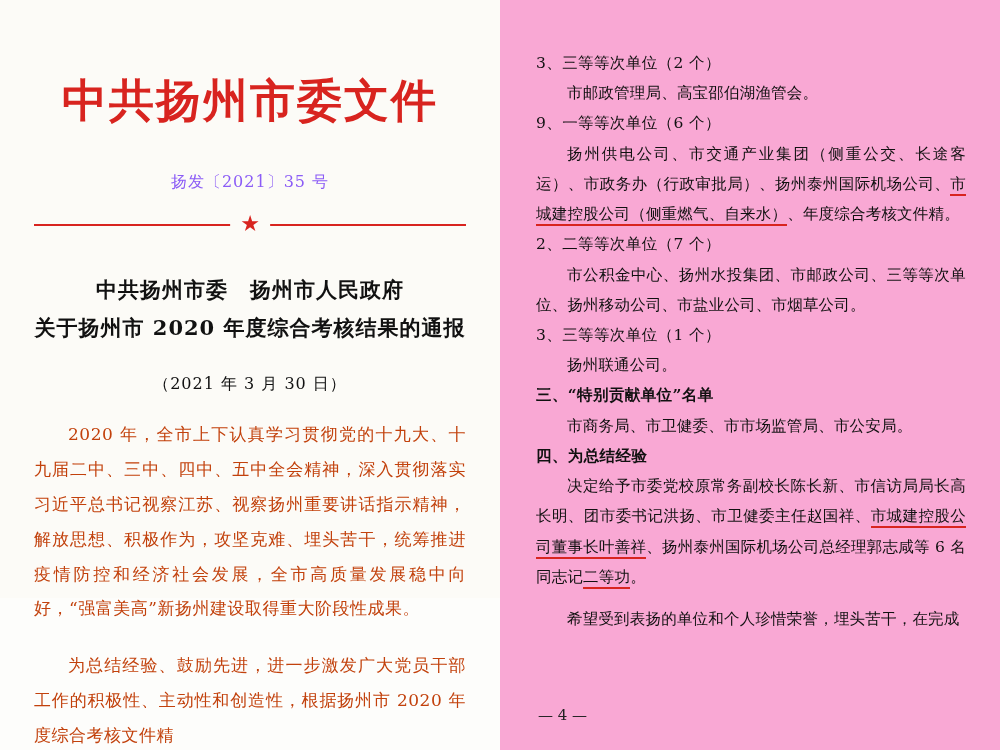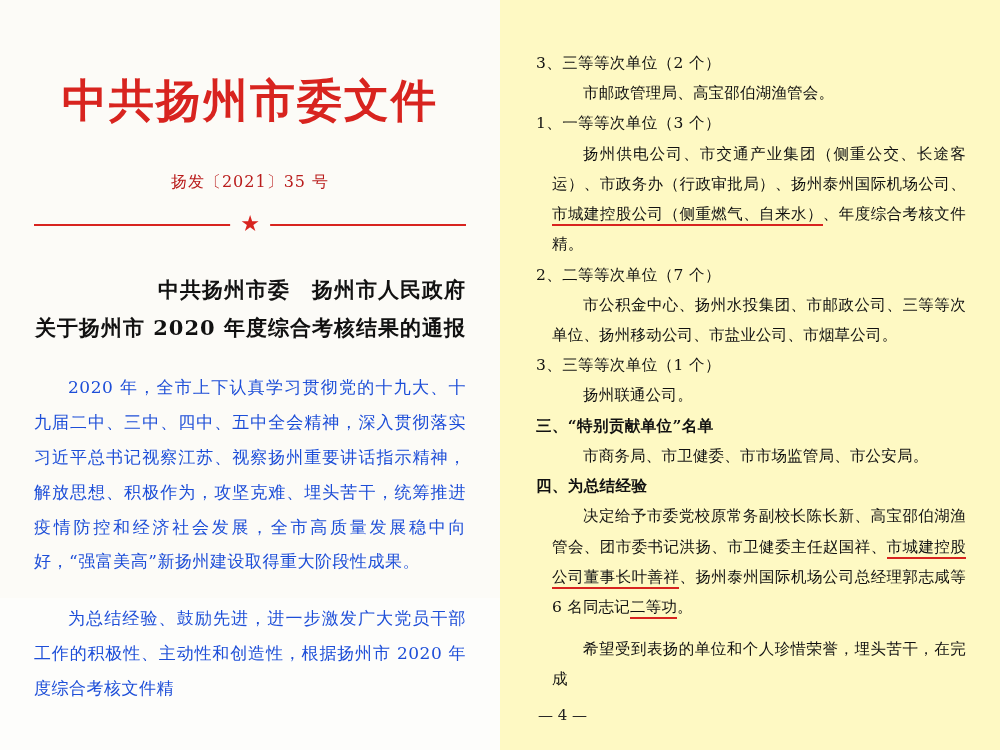--- a/index.html
+++ b/index.html
@@ -42,21 +42,21 @@
     font-family: "DejaVu Serif", "Liberation Serif", serif;
     font-weight: bold;
     font-size: 45px;
     letter-spacing: 2px;
     line-height: 1.1;
     white-space: nowrap;
   }
   .doc-number {
     margin-top: 46px;
     text-align: center;
-    color: #b91c1c;
+    color: #8b5cf6;
     font-family: "DejaVu Serif", "Liberation Serif", serif;
     font-size: 16px;
     letter-spacing: 1px;
   }
   .star-rule {
     position: relative;
     margin-top: 18px;
     height: 26px;
   }
   .star-rule .rule-line {
@@ -73,69 +73,68 @@
     top: 2px;
     transform: translateX(-50%);
     color: #d8241f;
     font-size: 22px;
     line-height: 22px;
     background: #fcfbf7;
     padding: 0 10px;
   }
   .doc-title {
     margin-top: 34px;
-    text-align: right;
+    text-align: center;
     color: #111;
     font-family: "DejaVu Serif", "Liberation Serif", serif;
     font-weight: bold;
     font-size: 21px;
     line-height: 1.85;
     letter-spacing: 1px;
   }
   .doc-date {
     margin-top: 26px;
     text-align: center;
     color: #111;
     font-family: "DejaVu Serif", "Liberation Serif", serif;
     font-size: 16px;
     letter-spacing: 1px;
   }
   .body-para {
     margin-top: 22px;
-    color: #1d4ed8;
+    color: #c2410c;
     font-family: "DejaVu Serif", "Liberation Serif", serif;
     font-size: 17px;
     line-height: 2.05;
     text-align: justify;
     text-indent: 2em;
     letter-spacing: 0.5px;
   }
 
   
   .right-page {
     position: relative;
     width: 500px;
     height: 750px;
-    background: #fef9c3;
+    background: #f9a8d4;
     box-sizing: border-box;
     padding: 48px 34px 20px 36px;
   }
   .right-inner {
     position: relative;
     width: 100%;
     height: 100%;
     font-family: "DejaVu Serif", "Liberation Serif", serif;
     color: #111;
   }
   .r-para {
     font-size: 15.5px;
     line-height: 1.95;
     letter-spacing: 0.2px;
     text-align: justify;
-    margin-left: 16px;
   }
   .r-indent { text-indent: 2em; }
   .r-heading {
     font-weight: bold;
     font-size: 15.5px;
     line-height: 1.95;
     letter-spacing: 0.4px;
   }
   .r-sub {
     font-size: 15.5px;
@@ -178,49 +177,50 @@
       <div class="star-rule">
         <div class="rule-line"></div>
         <div class="star">★</div>
       </div>
 
       <div class="doc-title">
         <div>中共扬州市委　扬州市人民政府</div>
         <div>关于扬州市 2020 年度综合考核结果的通报</div>
       </div>
 
+      <div class="doc-date">（2021 年 3 月 30 日）</div>
 
       <div class="body-para">2020 年，全市上下认真学习贯彻党的十九大、十九届二中、三中、四中、五中全会精神，深入贯彻落实习近平总书记视察江苏、视察扬州重要讲话指示精神，解放思想、积极作为，攻坚克难、埋头苦干，统筹推进疫情防控和经济社会发展，全市高质量发展稳中向好，“强富美高”新扬州建设取得重大阶段性成果。</div>
       <div class="body-para">为总结经验、鼓励先进，进一步激发广大党员干部工作的积极性、主动性和创造性，根据扬州市 2020 年度综合考核文件精</div>
 
     </div>
   </div>
 
   <div class="gutter"></div>
 
   <div class="right-page">
     <div class="right-inner">
 
       <div class="r-sub">3、三等等次单位（2 个）</div>
       <div class="r-para r-indent">市邮政管理局、高宝邵伯湖渔管会。</div>
-      <div class="r-sub">1、一等等次单位（3 个）</div>
+      <div class="r-sub">9、一等等次单位（6 个）</div>
 
       <div class="r-para r-indent"><span>扬州供电公司、市交通产业集团（侧重公交、长途客运）、市政务办（行政审批局）、扬州泰州国际机场公司、</span><span class="underline-red">市城建控股公司（侧重燃气、自来水）</span><span>、年度综合考核文件精。</span></div>
 
       <div class="r-sub">2、二等等次单位（7 个）</div>
       <div class="r-para r-indent">市公积金中心、扬州水投集团、市邮政公司、三等等次单位、扬州移动公司、市盐业公司、市烟草公司。</div>
       <div class="r-sub">3、三等等次单位（1 个）</div>
       <div class="r-para r-indent">扬州联通公司。</div>
 
       <div class="r-heading">三、“特别贡献单位”名单</div>
       <div class="r-para r-indent">市商务局、市卫健委、市市场监管局、市公安局。</div>
 
       <div class="r-heading">四、为总结经验</div>
 
-      <div class="r-para r-indent"><span>决定给予市委党校原常务副校长陈长新、高宝邵伯湖渔管会、团市委书记洪扬、市卫健委主任赵国祥、</span><span class="underline-red">市城建控股公司董事长叶善祥</span><span>、扬州泰州国际机场公司总经理郭志咸等 6 名同志记</span><span class="underline-red">二等功</span><span>。</span></div>
+      <div class="r-para r-indent"><span>决定给予市委党校原常务副校长陈长新、市信访局局长高长明、团市委书记洪扬、市卫健委主任赵国祥、</span><span class="underline-red">市城建控股公司董事长叶善祥</span><span>、扬州泰州国际机场公司总经理郭志咸等 6 名同志记</span><span class="underline-red">二等功</span><span>。</span></div>
 
       <div class="r-para r-indent" style="margin-top:12px">希望受到表扬的单位和个人珍惜荣誉，埋头苦干，在完成</div>
 
       <div class="page-num-right">— 4 —</div>
     </div>
   </div>
 
 </div>
 
 </body></html>

